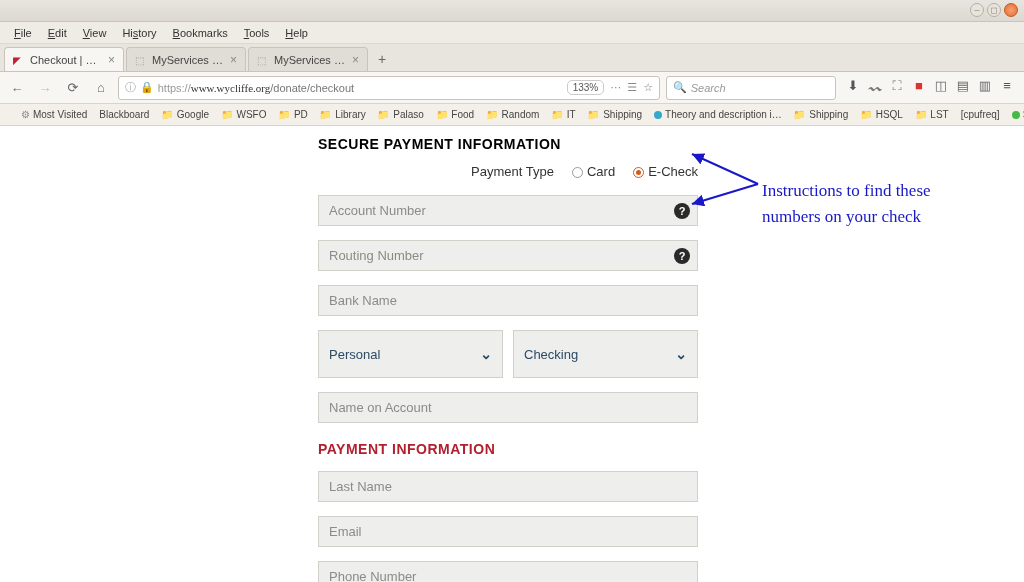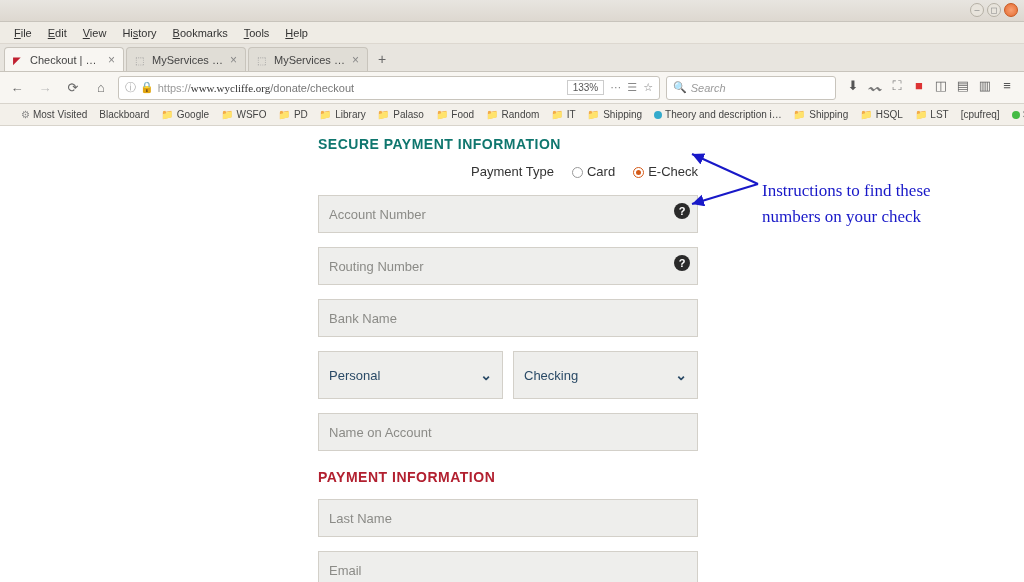--- a/index.html
+++ b/index.html
@@ -22,41 +22,41 @@
 .tab-close { margin-left: 5px; color: #888; font-size: 12px; }
 .newtab { width: 24px; text-align: center; color: #666; font-size: 14px; padding-bottom: 4px; }
 
 .navbar { height: 32px; background: #f8f6f2; display: flex; align-items: center; padding: 0 6px; gap: 6px; border-bottom: 1px solid #d8d4cc; }
 .navbtn { width: 22px; height: 22px; display: flex; align-items: center; justify-content: center; color: #666; font-size: 13px; }
 .urlbar { flex: 1; height: 24px; border: 1px solid #c8c4bc; border-radius: 3px; background: #fff; display: flex; align-items: center; padding: 0 6px; font-size: 11px; }
 .lock { color: #5a9e3e; font-size: 11px; margin-right: 4px; }
 .url-proto { color: #999; }
 .url-host { color: #333; font-family: Liberation Serif, serif; }
 .url-path { color: #777; }
-.zoom-badge { margin-left: auto; border: 1px solid #ccc; border-radius: 0; padding: 1px 5px; font-size: 10px; color: #555; }
+.zoom-badge { margin-left: auto; border: 1px solid #ccc; border-radius: 5px; padding: 1px 5px; font-size: 10px; color: #555; }
 .url-ctrl { margin-left: 6px; color: #888; font-size: 11px; }
 .searchbox { width: 170px; height: 24px; border: 1px solid #c8c4bc; border-radius: 3px; background: #fff; display: flex; align-items: center; padding: 0 6px; color: #999; font-style: italic; }
 .right-icons { display: flex; gap: 8px; color: #555; font-size: 13px; padding: 0 4px; }
 
 .bookmarkbar { height: 22px; background: #f3f0ea; display: flex; align-items: center; padding: 0 16px; gap: 2px; font-size: 10px; color: #444; border-bottom: 1px solid #d8d4cc; overflow: hidden; white-space: nowrap; }
 .bm { display: flex; align-items: center; gap: 3px; padding: 2px 5px; }
 .bm-folder::before { content: "📁"; font-size: 10px; }
 .bm-gear::before { content: "⚙"; font-size: 10px; color: #888; }
 .bm-dot { width: 8px; height: 8px; border-radius: 50%; display: inline-block; }
 
 .content { height: calc(582px - 22px - 22px - 28px - 32px - 22px); background: #fff; overflow: hidden; position: relative; }
 .form-wrap { width: 380px; margin-left: 318px; padding-top: 10px; font-family: Georgia, serif; }
-.section-h { color: #0f766e; font-weight: bold; font-size: 14px; letter-spacing: 0.5px; margin-bottom: 12px; font-family: Arial, sans-serif; }
+.section-h { color: #000000; font-weight: bold; font-size: 14px; letter-spacing: 0.5px; margin-bottom: 12px; font-family: Arial, sans-serif; }
 .ptype-row { display: flex; align-items: center; justify-content: flex-end; gap: 18px; font-size: 13px; color: #333; margin-bottom: 16px; font-family: Arial, sans-serif; }
 .radio { width: 11px; height: 11px; border-radius: 50%; border: 1px solid #999; display: inline-block; vertical-align: middle; margin-right: 4px; position: relative; }
 .radio.checked { border-color: #d45a18; }
 .radio.checked::after { content: ""; position: absolute; inset: 2px; border-radius: 50%; background: #d45a18; }
 
 .field { position: relative; margin-bottom: 14px; }
-.finput { width: 100%; height: 38px; border: 1px solid #d3d0c9; background: #eeeeec; padding: 0 10px; font-size: 13px; color: #333; font-family: Arial, sans-serif; }
+.finput { width: 100%; height: 31px; border: 1px solid #d3d0c9; background: #eeeeec; padding: 0 10px; font-size: 13px; color: #333; font-family: Arial, sans-serif; }
 .finput::placeholder { color: #8b8b87; }
 .help { position: absolute; right: 8px; top: 8px; width: 16px; height: 16px; border-radius: 50%; background: #2a2a2a; color: #fff; font-size: 11px; font-weight: bold; line-height: 16px; text-align: center; font-family: Arial, sans-serif; }
 
 .select-row { display: flex; gap: 10px; margin-bottom: 14px; }
 .fselect { flex: 1; height: 48px; border: 1px solid #d3d0c9; background: #eeeeec; padding: 0 10px; font-size: 13px; color: #2a4a66; display: flex; align-items: center; justify-content: space-between; font-family: Arial, sans-serif; }
 .chev { font-size: 14px; color: #2a4a66; font-weight: bold; }
 
 .name-row { display: flex; gap: 10px; margin-bottom: 14px; }
 .name-row .field { flex: 1; margin-bottom: 0; }
 

